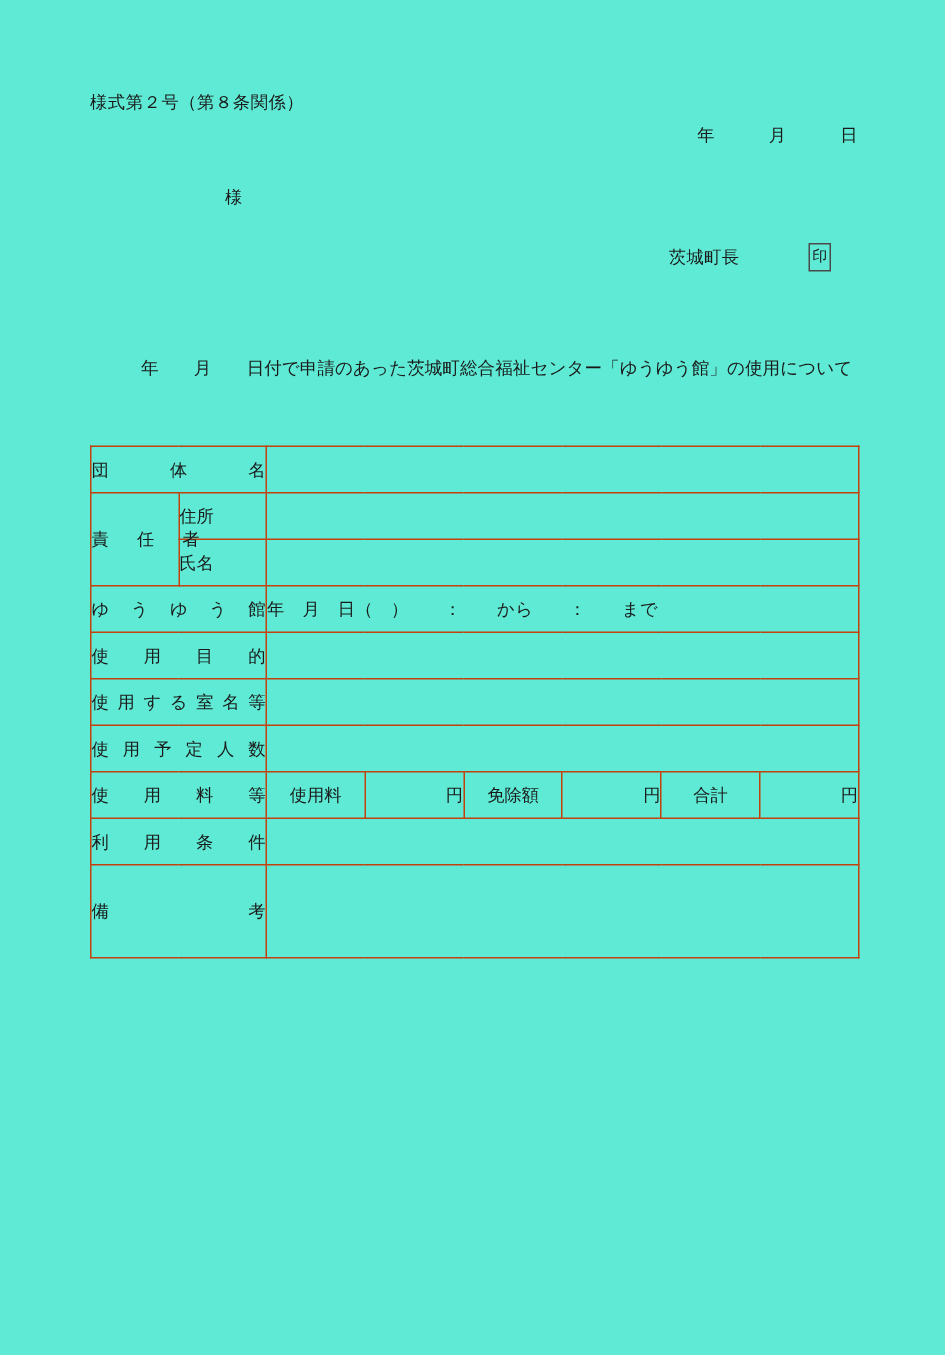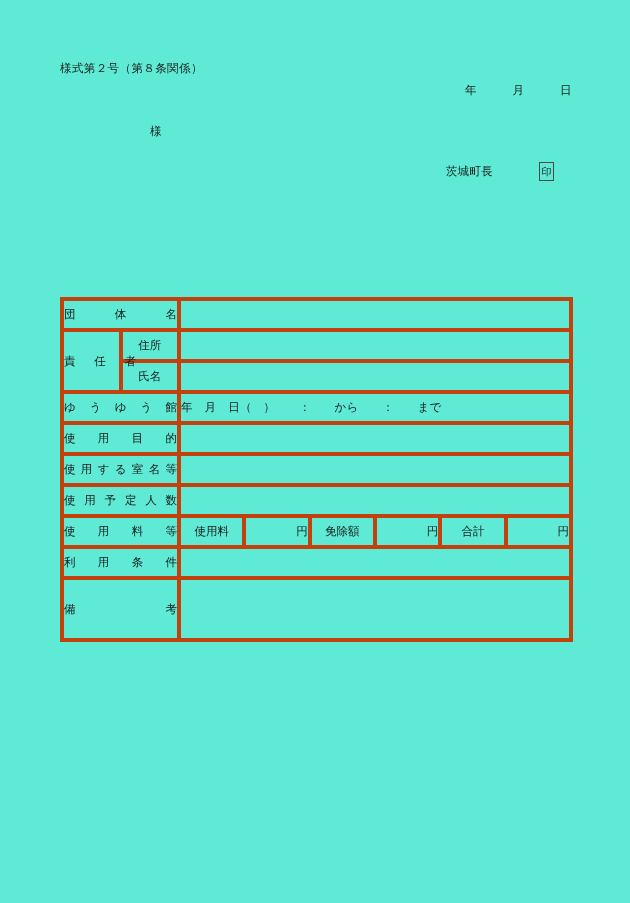--- a/index.html
+++ b/index.html
@@ -101,21 +101,21 @@
   .form-table {
     position: absolute;
     left: 60px;
     top: 297px;
     width: 513px;
     border-collapse: collapse;
     table-layout: fixed;
     font-size: 11.5px;
   }
   .form-table td {
-    border: 4px solid #c2410c;
+    border: 1px solid #c2410c;
     padding: 0;
     vertical-align: middle;
     height: 31px;
     box-sizing: border-box;
   }
   .lbl {
     width: 117px;
     padding: 0 8px;
     text-align: justify;
     text-align-last: justify;
@@ -128,21 +128,21 @@
     white-space: nowrap;
   }
   .lbl-span span {
     display: inline-block;
     width: 72px;
     text-align: justify;
     text-align-last: justify;
   }
   .sub-lbl {
     width: 56px;
-    text-align: center;
+    text-align: left;
     white-space: nowrap;
   }
   .val { padding: 0 6px; }
   .val-top { vertical-align: top; padding: 6px 8px 0 8px; }
   .row-note td { height: 62px; }
 
   .datetime-cell {
     padding-left: 28px;
     white-space: nowrap;
     letter-spacing: 0.3px;
@@ -174,20 +174,21 @@
 
   <div class="addressee">様</div>
 
   <div class="issuer-row">
     <span class="issuer-name">茨城町長</span>
     <span class="seal-box">印</span>
   </div>
 
 
   <div class="body-text">
+    <span class="ln ln1">年　　月　　日付で申請のあった茨城町総合福祉センター「ゆうゆう館」の使用について</span>
   </div>
 
   <table class="form-table">
     <tbody>
       <tr>
         <td class="lbl" colspan="2">団体名</td>
         <td class="val" colspan="6"></td>
       </tr>
 
       <tr>

